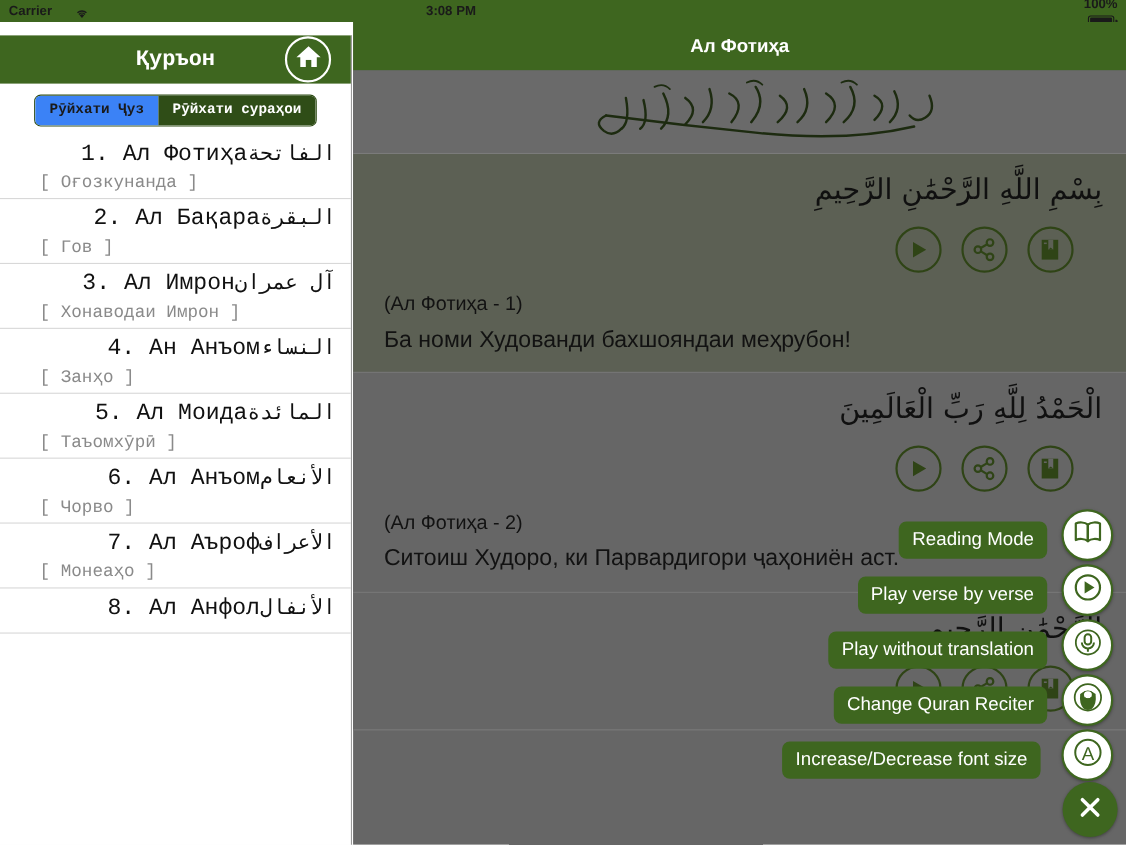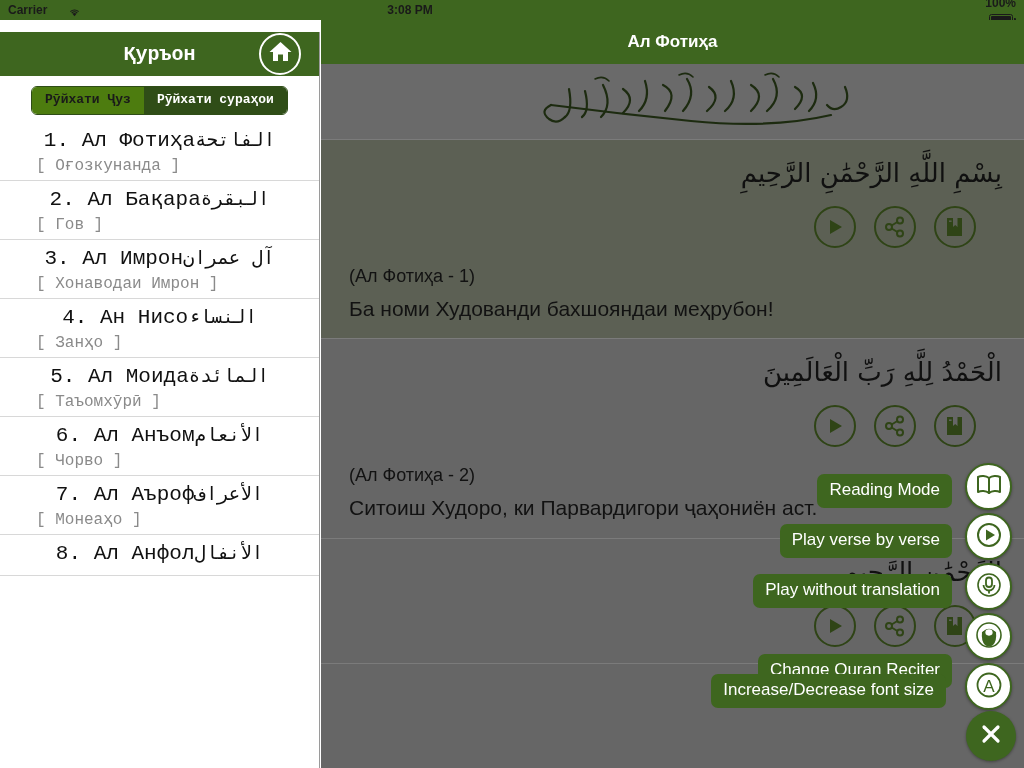--- a/index.html
+++ b/index.html
@@ -46,27 +46,27 @@
 
   
   .seg-wrap { display: flex; justify-content: center; padding: 10px 0 7px; }
   .segmented {
     display: flex; border: 1.5px solid #2f4d17; border-radius: 6px; overflow: hidden;
   }
   .seg-item {
     font-size: 13px; font-weight: bold; padding: 6px 13px 7px; cursor: pointer;
     line-height: 1.1; white-space: nowrap;
   }
-  .seg-item.off { background: #4d7c0f; color: #1a1a1a; }
+  .seg-item.off { background: #3b82f6; color: #1a1a1a; }
   .seg-item.on  { background: #2f4d17; color: #ffffff; }
 
   
   .surah-list { height: 684px; overflow: hidden; }
   .surah-row { padding: 6px 14px 5px 14px; border-bottom: 1px solid #d8d8d8; cursor: pointer; }
-  .surah-top { display: flex; align-items: baseline; justify-content: center; }
+  .surah-top { display: flex; align-items: baseline; justify-content: flex-end; }
   .surah-name { font-size: 21px; color: #111; white-space: nowrap; }
   .surah-ar { font-size: 19px; color: #111; direction: rtl; }
   .surah-sub { font-size: 16px; color: #8a8a8a; margin-top: 5px; padding-left: 22px; }
 
   
   .right-pane {
     position: absolute; top: 20px; left: 321px; width: 703px; height: 748px;
     background: #666666; overflow: hidden;
   }
   .right-navbar {
@@ -184,21 +184,21 @@
       <div class="surah-row">
         <div class="surah-top">
           <span class="surah-name"><span>3.</span> <span>Ал Имрон</span></span>
           <span class="surah-ar">آل عمران</span>
         </div>
         <div class="surah-sub">[ Хонаводаи Имрон ]</div>
       </div>
 
       <div class="surah-row">
         <div class="surah-top">
-          <span class="surah-name"><span>4.</span> <span>Ан Нисо</span></span>
+          <span class="surah-name"><span>4.</span> <span>Ан Анъом</span></span>
           <span class="surah-ar">النساء</span>
         </div>
         <div class="surah-sub">[ Занҳо ]</div>
       </div>
 
       <div class="surah-row">
         <div class="surah-top">
           <span class="surah-name"><span>5.</span> <span>Ал Моида</span></span>
           <span class="surah-ar">المائدة</span>
         </div>
@@ -383,21 +383,21 @@
     <span>
       <svg width="24" height="26" viewBox="0 0 24 26">
         <circle cx="12" cy="13" r="11" fill="none" stroke="#3e661f" stroke-width="1.6"></circle>
         <rect x="9" y="5.5" width="6" height="9.5" rx="3" fill="none" stroke="#3e661f" stroke-width="1.8"></rect>
         <path d="M6.5 13 a5.5 5.5 0 0 0 11 0" fill="none" stroke="#3e661f" stroke-width="1.8"></path>
         <line x1="12" y1="18.5" x2="12" y2="21.5" stroke="#3e661f" stroke-width="1.8"></line>
       </svg>
     </span>
   </div>
 
-  <div class="tooltip" style="top:654px; right:72px;margin-left:23px;">Change Quran Reciter</div>
+  <div class="tooltip" style="top:624px; right:72px;margin-left:23px;">Change Quran Reciter</div>
   <div class="fab" style="top:613px; right:12px;">
     <span>
       <svg width="28" height="28" viewBox="0 0 28 28">
         <circle cx="14" cy="14" r="12" fill="none" stroke="#3e661f" stroke-width="1.6"></circle>
         <path d="M7 11 q7 -7 14 0 q1 9 -3 13 q-4 3 -8 0 q-4 -4 -3 -13 Z" fill="#3e661f"></path>
         <ellipse cx="14" cy="11.5" rx="3.6" ry="3.2" fill="#ffffff"></ellipse>
         <path d="M11.2 13.6 q2.8 3 5.6 0 q-0.6 4.5 -2.8 4.6 q-2.2 -0.1 -2.8 -4.6 Z" fill="#3e661f"></path>
         <path d="M7 10 q7 -6.5 14 0" fill="none" stroke="#ffffff" stroke-width="1.3"></path>
       </svg>
     </span>

